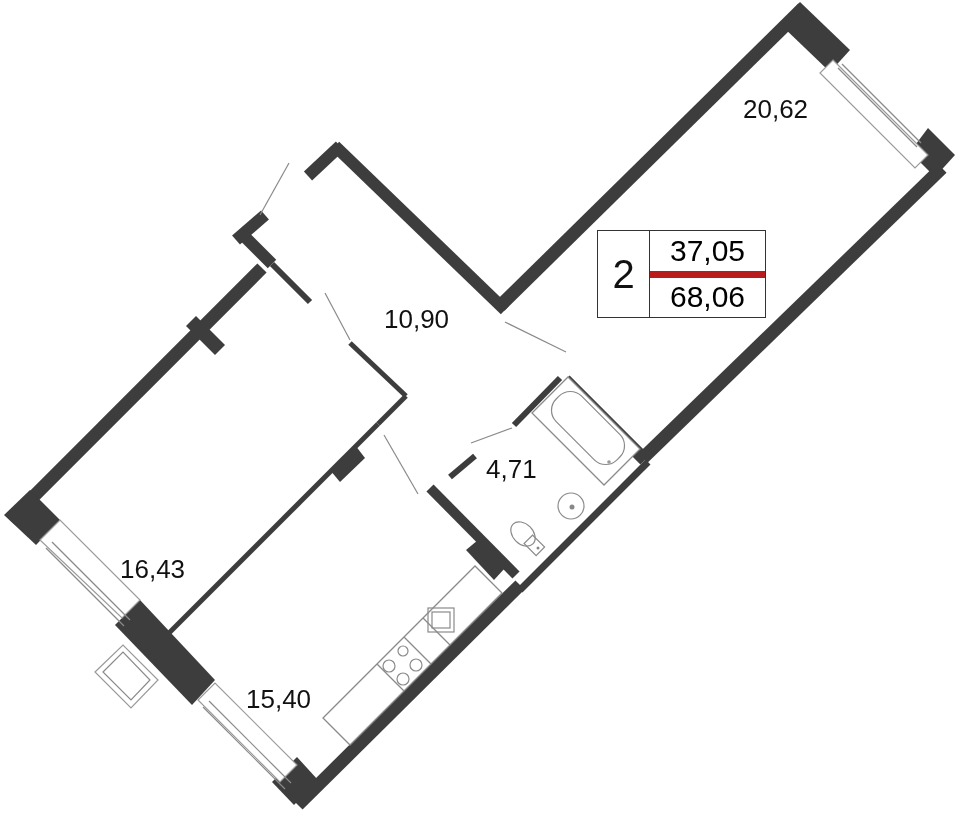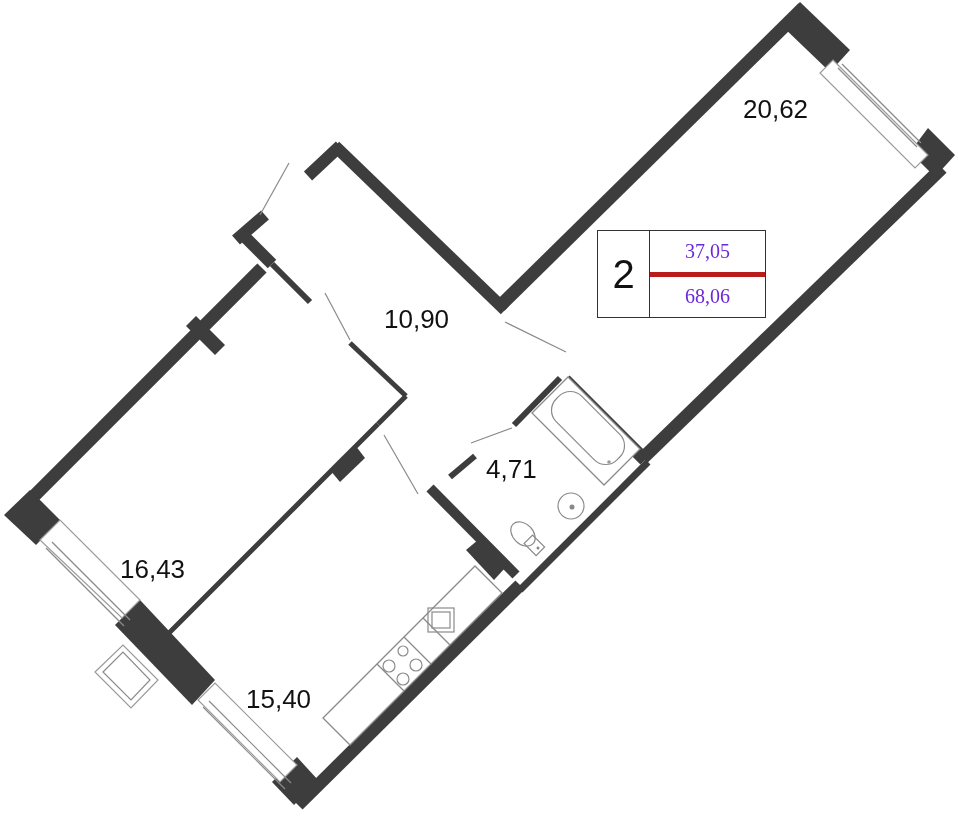--- a/index.html
+++ b/index.html
@@ -11,22 +11,22 @@
   .thin { stroke:#8a8a8a; stroke-width:1.2; fill:none; }
   .fix { stroke:#8a8a8a; stroke-width:1.3; fill:#ffffff; }
   .win { stroke:#9a9a9a; stroke-width:1.2; fill:#ffffff; }
   .label { font-family:"Liberation Sans", sans-serif; font-size:26px; fill:#111; }
   .summary-box { position:absolute; left:597px; top:230px; width:169px; height:88px;
                  border:1px solid #333; box-sizing:border-box; background:#fff; display:flex; }
   .sb-rooms { width:51px; border-right:1px solid #333; display:flex; align-items:center;
               justify-content:center; font-size:40px; color:#111; }
   .sb-right { flex:1; display:flex; flex-direction:column; }
   .sb-cell { flex:1; display:flex; align-items:center; justify-content:center;
-             font-size:20px; color:#6d28d9;font-family:Liberation Serif, serif; }
-  .sb-cell + .sb-cell { border-top:5px solid #b91c1c; }
+             font-size:30px; color:#000000; }
+  .sb-cell + .sb-cell { border-top:7px solid #b91c1c; }
 </style>
 </head>
 <body>
 
 <svg id="plan" viewBox="0 0 958 816" xmlns="http://www.w3.org/2000/svg">
 
   <g>
 
     <line class="wallline" stroke-width="13" x1="803" y1="8" x2="500" y2="306"></line>
 

